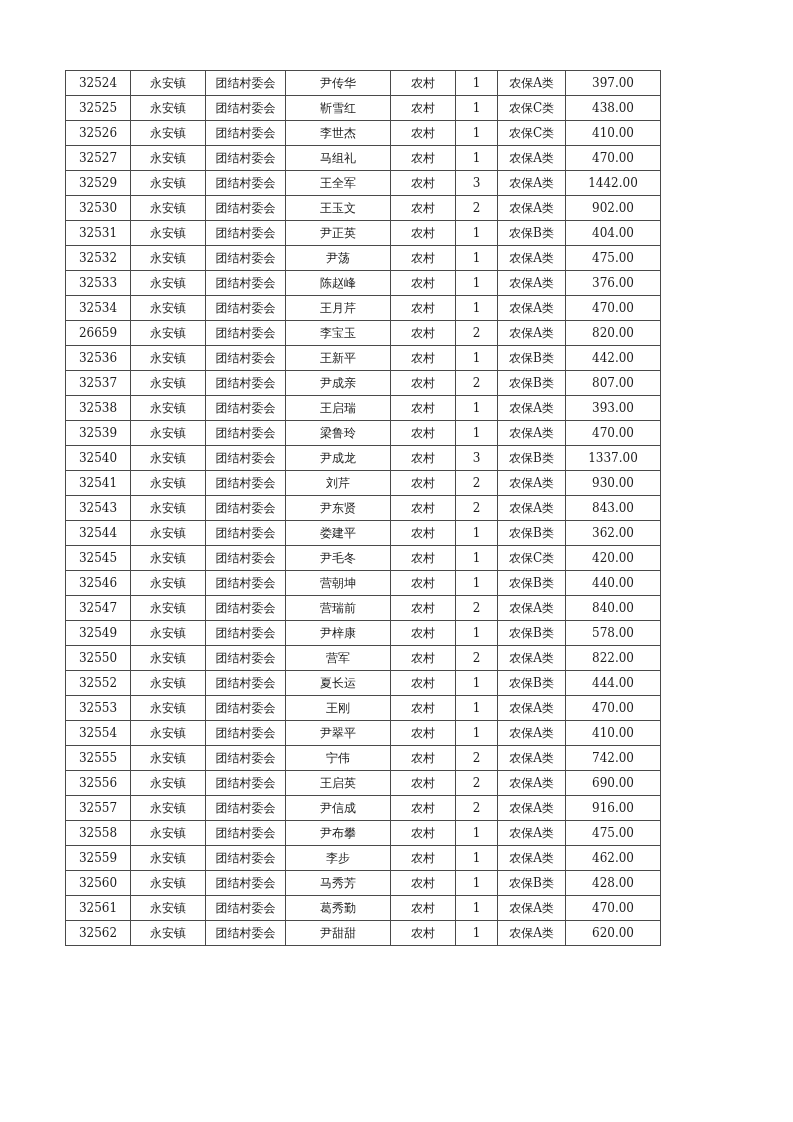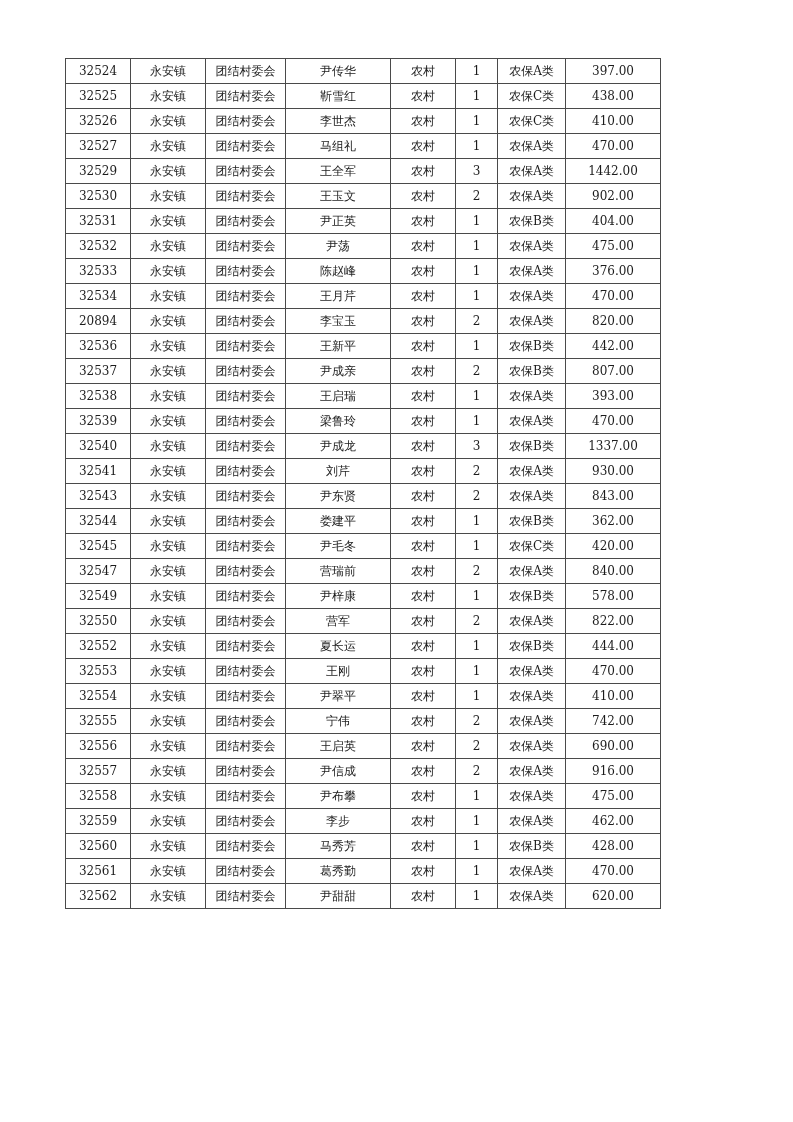--- a/index.html
+++ b/index.html
@@ -11,21 +11,21 @@
     position: relative;
     width: 793px;
     height: 1122px;
     background: #ffffff;
     overflow: hidden;
     font-family: "DejaVu Serif", "Liberation Serif", serif;
     color: #1c1c1c;
   }
   .table-wrap {
     position: absolute;
-    top: 58px;
+    top: 70px;
     left: 65px;
   }
   table.records {
     border-collapse: collapse;
     table-layout: fixed;
     width: 595px;
     font-size: 12px;
   }
   table.records td {
     border: 1px solid #4a4a4a;
@@ -157,21 +157,21 @@
             <td>32534</td>
             <td>永安镇</td>
             <td>团结村委会</td>
             <td>王月芹</td>
             <td>农村</td>
             <td>1</td>
             <td>农保A类</td>
             <td>470.00</td>
           </tr>
           <tr>
-            <td>20894</td>
+            <td>26659</td>
             <td>永安镇</td>
             <td>团结村委会</td>
             <td>李宝玉</td>
             <td>农村</td>
             <td>2</td>
             <td>农保A类</td>
             <td>820.00</td>
           </tr>
           <tr>
             <td>32536</td>
@@ -255,20 +255,30 @@
           </tr>
           <tr>
             <td>32545</td>
             <td>永安镇</td>
             <td>团结村委会</td>
             <td>尹毛冬</td>
             <td>农村</td>
             <td>1</td>
             <td>农保C类</td>
             <td>420.00</td>
+          </tr>
+          <tr>
+            <td>32546</td>
+            <td>永安镇</td>
+            <td>团结村委会</td>
+            <td>营朝坤</td>
+            <td>农村</td>
+            <td>1</td>
+            <td>农保B类</td>
+            <td>440.00</td>
           </tr>
           <tr>
             <td>32547</td>
             <td>永安镇</td>
             <td>团结村委会</td>
             <td>营瑞前</td>
             <td>农村</td>
             <td>2</td>
             <td>农保A类</td>
             <td>840.00</td>

